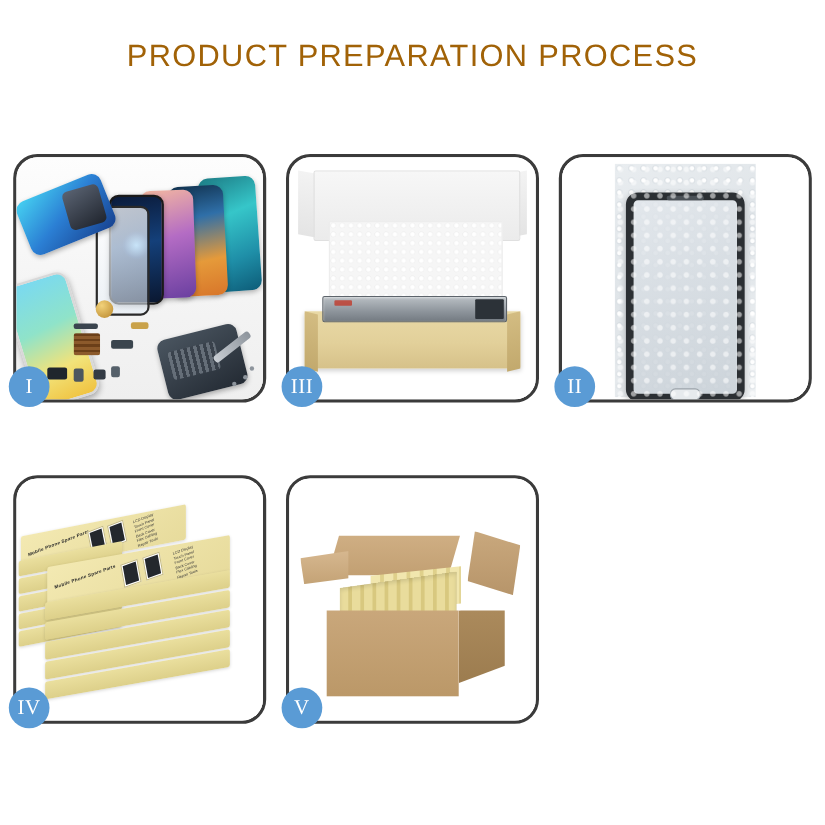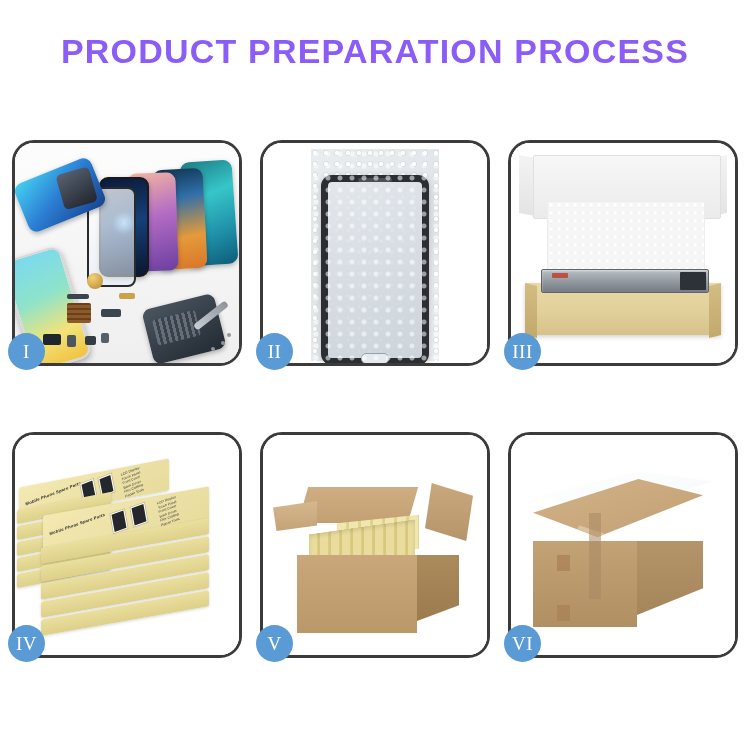--- a/index.html
+++ b/index.html
@@ -7,22 +7,22 @@
     width:750px;height:750px;background:#ffffff;
     font-family:"Liberation Sans",sans-serif;
     overflow:hidden;position:relative;
   }
   .page{width:750px;height:750px;position:relative;}
 
   
   .header{padding-top:28px;text-align:center;}
   .title{
     font-family:"Liberation Sans",sans-serif;
-    font-size:34px;line-height:46px;font-weight:700;
-    letter-spacing:1.2px;color:#8b5cf6;white-space:nowrap;
+    font-size:28px;line-height:46px;font-weight:400;
+    letter-spacing:1.2px;color:#a16207;white-space:nowrap;
   }
   .subtitle{
     font-size:16.5px;line-height:22px;color:#1a1a1a;
     margin-top:9px;letter-spacing:.1px;white-space:nowrap;
   }
 
   
   .grid{
     position:absolute;left:12px;top:140px;
     width:726px;
@@ -255,47 +255,47 @@
           <div class="screw s1"></div>
           <div class="screw s2"></div>
           <div class="screw s3"></div>
         </div>
       </div>
       <div class="badge">I</div>
     </div>
 
     <div class="panel">
       <div class="panel-inner">
-        <div class="scene-bubble">
-          <div class="bubble-sheet">
-            <div class="screen-unit">
-              <div class="home-btn"></div>
-            </div>
-            <div class="bubble-overlay"></div>
-          </div>
-        </div>
-      </div>
-      <div class="badge">II</div>
-    </div>
-
-    <div class="panel">
-      <div class="panel-inner">
         <div class="scene-box3">
           <div class="lid-flapL"></div>
           <div class="lid-flapR"></div>
           <div class="lid-back"></div>
           <div class="foam"></div>
           <div class="box3-body">
             <div class="box3-inner-left"></div>
             <div class="box3-inner-right"></div>
             <div class="screen-in-box"></div>
           </div>
         </div>
       </div>
       <div class="badge">III</div>
+    </div>
+
+    <div class="panel">
+      <div class="panel-inner">
+        <div class="scene-bubble">
+          <div class="bubble-sheet">
+            <div class="screen-unit">
+              <div class="home-btn"></div>
+            </div>
+            <div class="bubble-overlay"></div>
+          </div>
+        </div>
+      </div>
+      <div class="badge">II</div>
     </div>
 
     <div class="panel">
       <div class="panel-inner">
         <div class="scene-stack">
 
           <div class="stk stk-top" style="left:4px;top:38px;width:150px;height:32px;transform:skewY(-11deg);">
             <div class="lbl-title" style="left:6px;top:10px;transform:rotate(-11deg);">Mobile Phone Spare Parts</div>
             <div class="mini-ph" style="left:62px;top:6px;width:13px;height:19px;transform:rotate(-11deg);">
                 <i></i>
@@ -353,32 +353,15 @@
           <div class="ct-fill"></div>
           <div class="ct-flap-left"></div>
           <div class="ct-flap-right"></div>
           <div class="ct-front"></div>
           <div class="ct-right"></div>
         </div>
       </div>
       <div class="badge">V</div>
     </div>
 
-    <div class="panel">
-      <div class="panel-inner">
-        <div class="scene-sealed">
-          <div class="sb-wrap"></div>
-          <div class="sb-top">
-            <div class="sb-tape"></div>
-          </div>
-          <div class="sb-front">
-            <div class="sb-tapeF"></div>
-          </div>
-          <div class="sb-side"></div>
-          <div class="sb-lbl l1"></div>
-          <div class="sb-lbl l2"></div>
-        </div>
-      </div>
-      <div class="badge">VI</div>
-    </div>
 
   </div>
 </div>
 
 </body></html>

